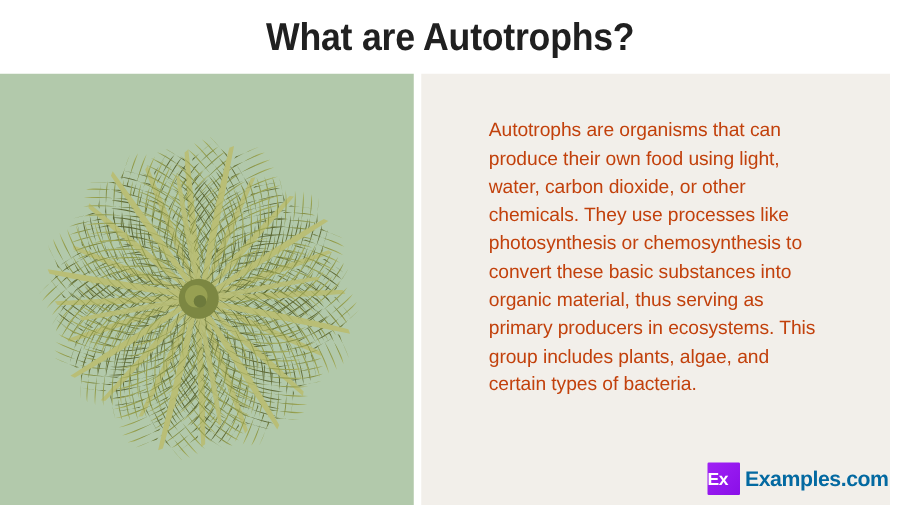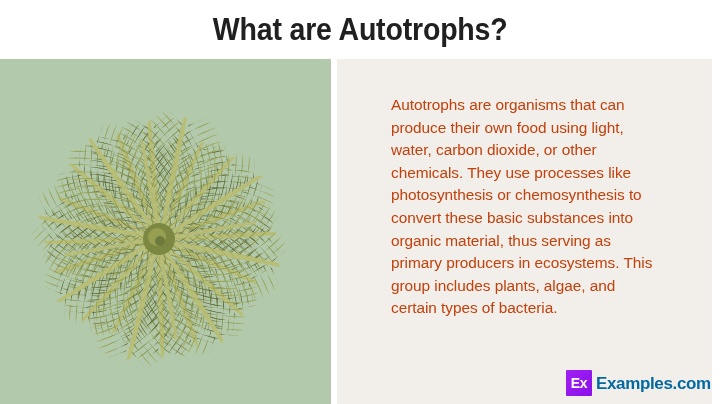--- a/index.html
+++ b/index.html
@@ -77,21 +77,21 @@
     display:flex;
     align-items:center;
     gap:4px;
   }
   .logo-badge {
     width:26px; height:26px;
     background:#9013fe;
     background:linear-gradient(135deg,#a021f5 0%,#8a0fe8 100%);
     display:flex;
     align-items:center;
-    justify-content:center;
+    justify-content:flex-start;
     border-radius:1px;
   }
   .logo-badge-text {
     font-family:"Liberation Sans", sans-serif;
     font-size:14px;
     font-weight:bold;
     color:#ffffff;
     line-height:1;
     letter-spacing:-0.3px;
   }

